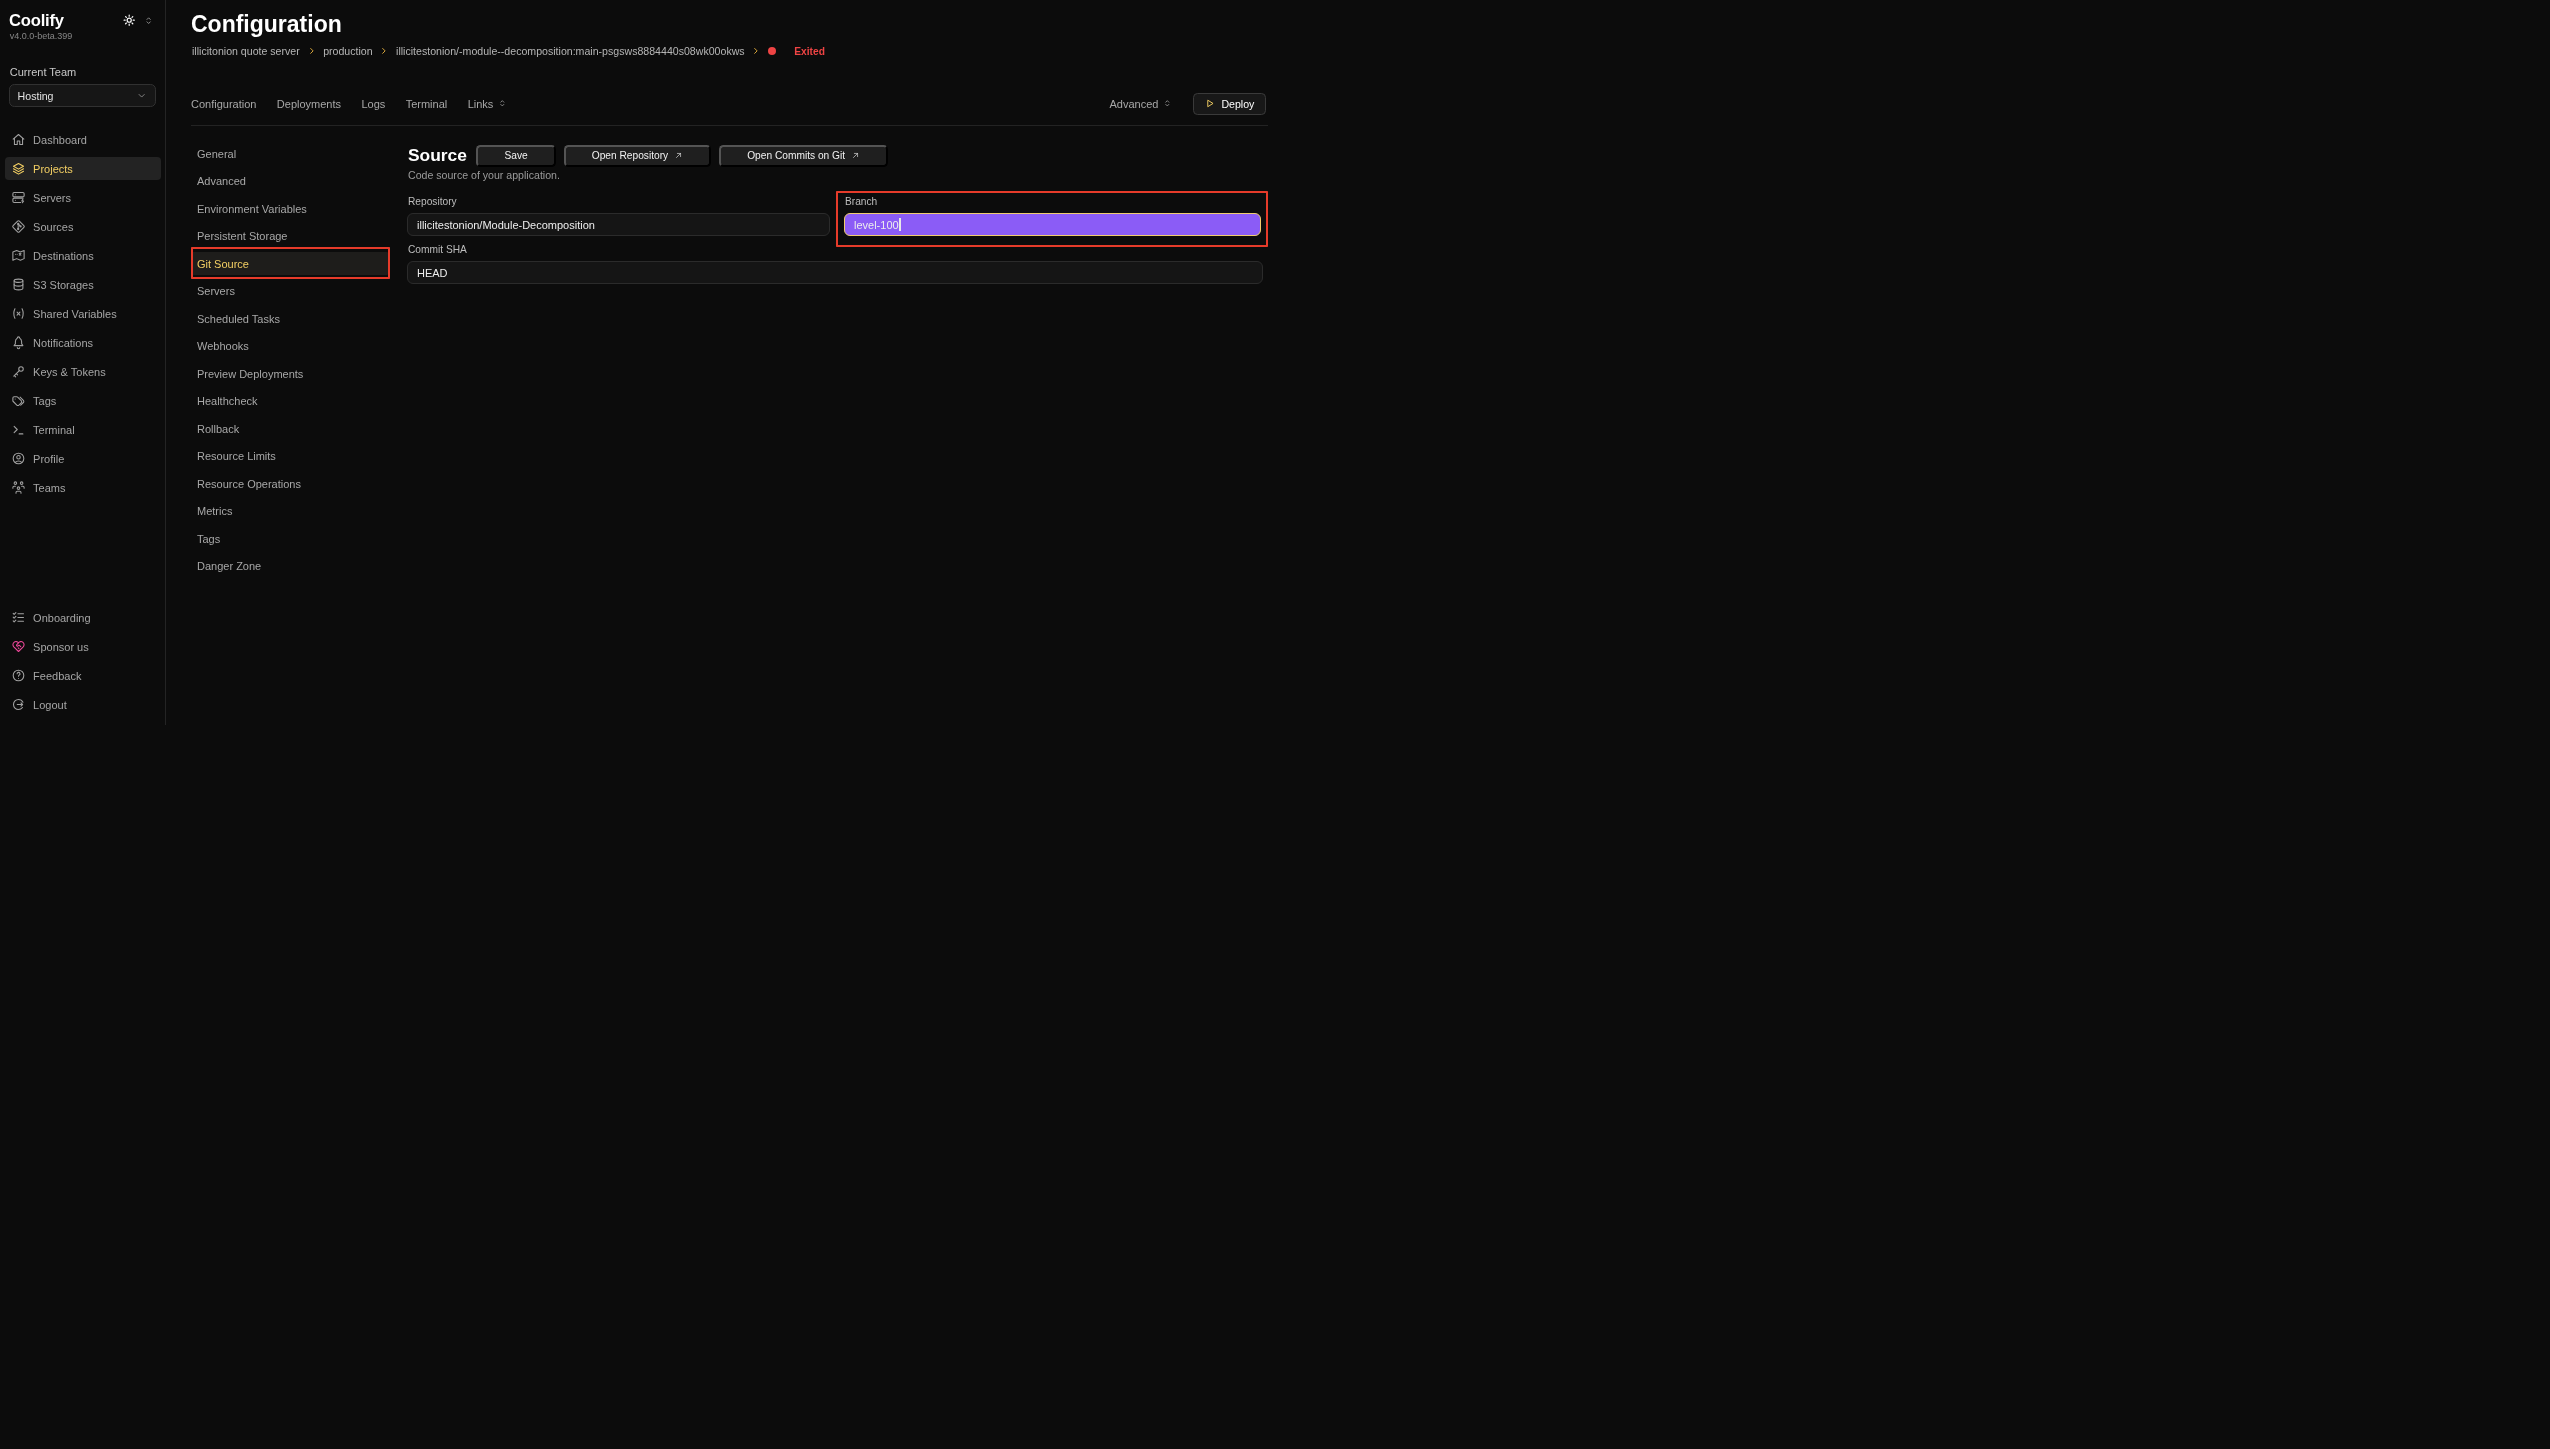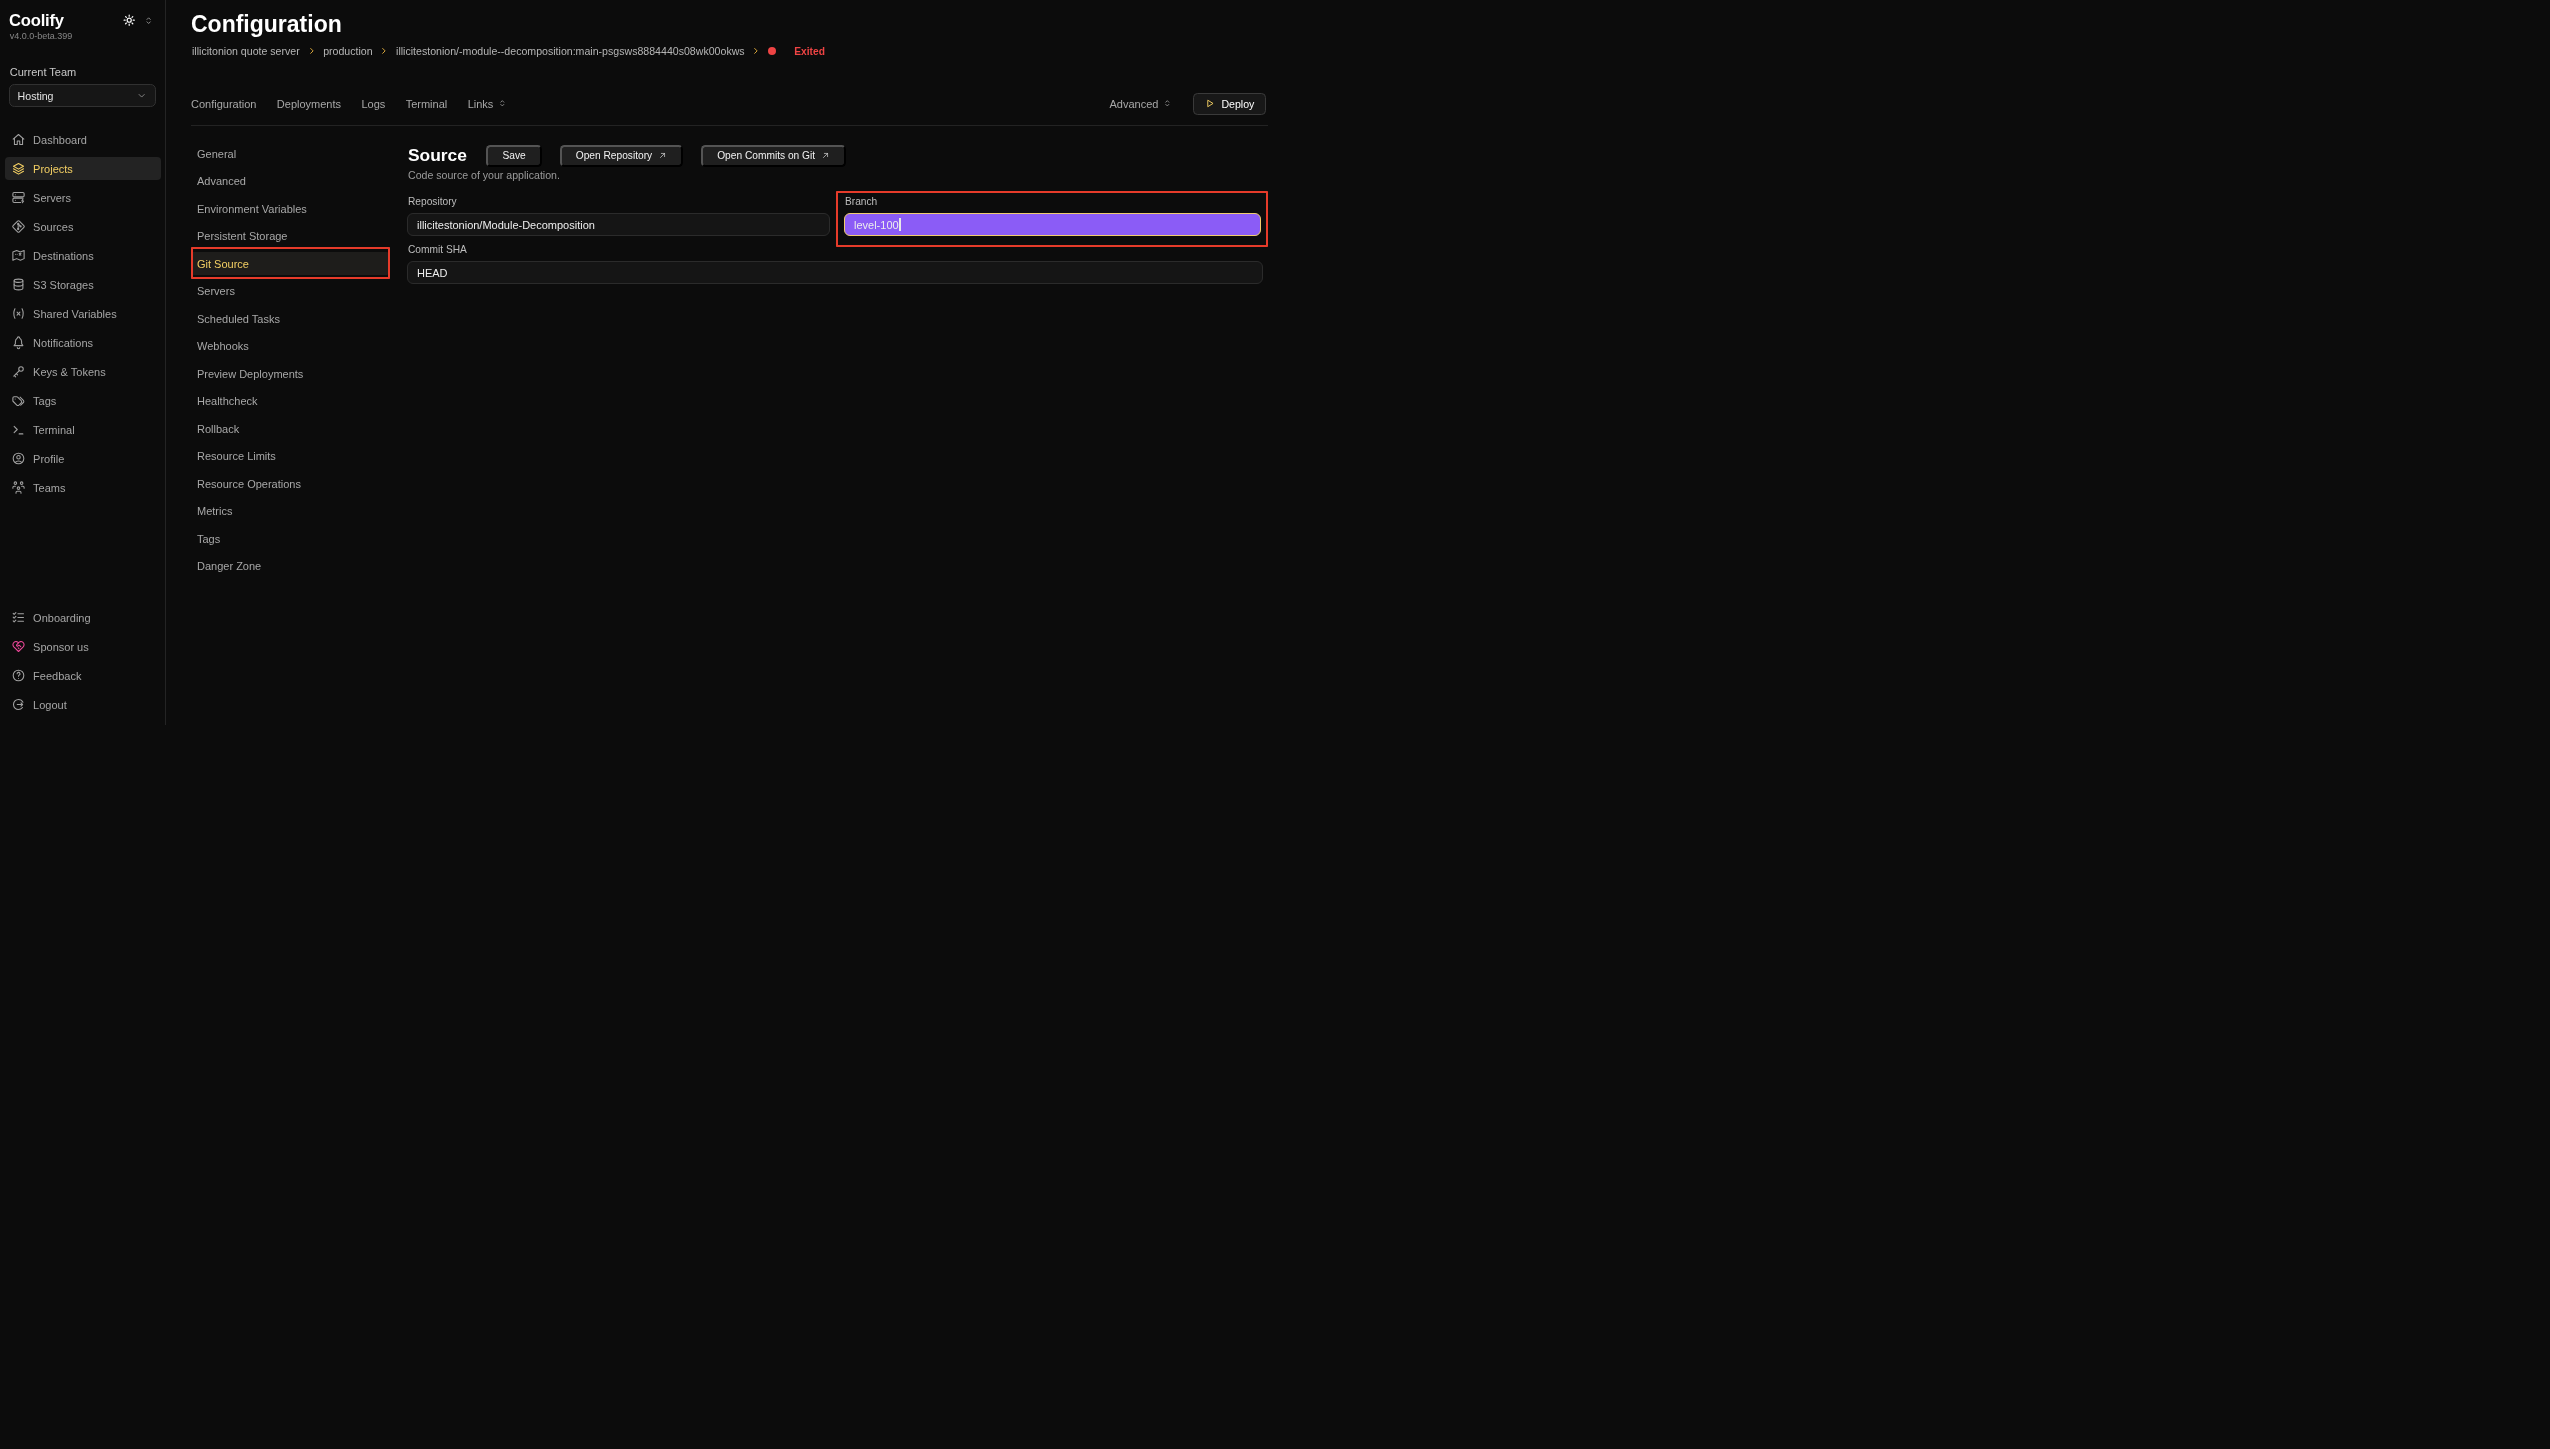--- a/index.html
+++ b/index.html
@@ -58,24 +58,24 @@
   
   .subnav{position:absolute;left:191px;top:142px;width:198px;}
   .subnav-item{height:23px;margin-bottom:4.5px;display:flex;align-items:center;padding:0 6px;
     border-radius:2.3px;font-size:11px;color:#a8a8a8;cursor:pointer;}
   .subnav-item.active{background:#1e1d1b;color:#f3cf63;}
   .annotation{position:absolute;border:2.3px solid #e63b2a;box-sizing:border-box;pointer-events:none;border-radius:0.8px;}
   .annotation-git{left:191px;top:247px;width:199px;height:32px;}
   .annotation-branch{left:836px;top:191px;width:432px;height:56px;}
 
   
-  .source-row{position:absolute;left:408px;top:144px;height:23px;display:flex;align-items:center;gap:18px;}
+  .source-row{position:absolute;left:408px;top:144px;height:23px;display:flex;align-items:center;gap:8px;}
   .source-heading{font-size:17.4px;font-weight:700;color:#ffffff;margin-right:1.5px;}
   .btn{height:22px;box-sizing:border-box;background:#1f1f1f;border-radius:4.5px;display:flex;align-items:center;
-    gap:6px;padding:0 14px;font-size:10.2px;color:#f2f2f2;cursor:pointer;white-space:nowrap;}
+    gap:6px;padding:0 26px;font-size:10.2px;color:#f2f2f2;cursor:pointer;white-space:nowrap;}
   .arrow-ne{width:9px;height:9px;color:#e8e8e8;}
   .source-desc{position:absolute;left:408px;top:169px;font-size:10.6px;color:#9b9b9b;}
   .field-label{position:absolute;font-size:10.2px;color:#bdbdbd;}
   .lbl-repo{left:408px;top:196px;}
   .lbl-branch{left:845px;top:196px;}
   .lbl-commit{left:408px;top:244px;}
   .input{position:absolute;height:23.4px;box-sizing:border-box;background:#151515;border:0.8px solid #2b2b2b;
     border-radius:6px;display:flex;align-items:center;padding:0 9px;font-size:11px;color:#ededed;}
   .in-repo{left:407px;top:213px;width:423px;}
   .in-branch{left:844px;top:213px;width:417px;background:#8b5cf6;border:1.5px solid #f0cc70;}

